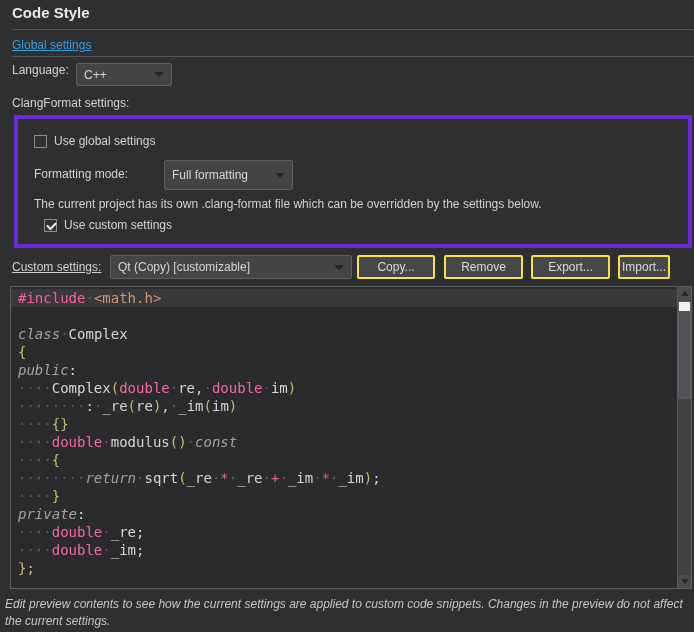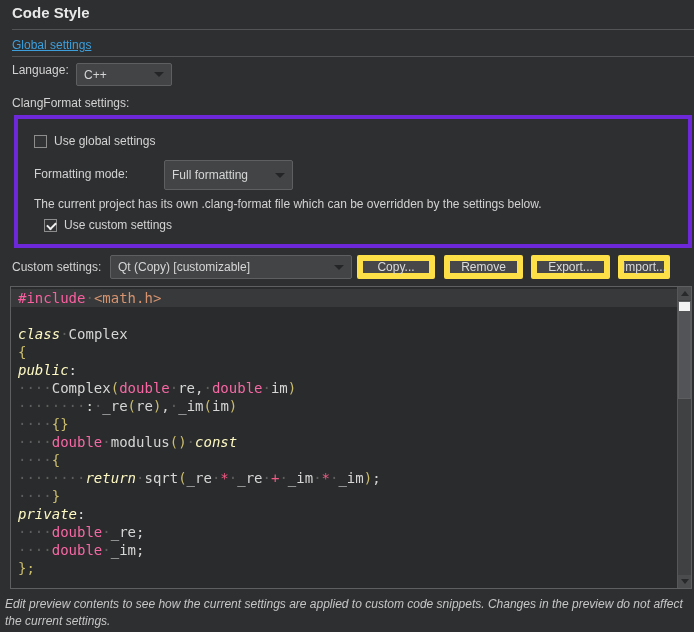--- a/index.html
+++ b/index.html
@@ -45,46 +45,46 @@
   }
   .checkbox.on::after {
     content:""; position:absolute; left:2px; top:2px; width:7px; height:4px;
     border-left:2px solid #f0f0f0; border-bottom:2px solid #f0f0f0;
     transform:rotate(-45deg);
   }
 
   .fm-label { position:absolute; left:16px; top:44px; height:22px; display:flex; align-items:center; }
   .combo-formatting { left:118px; top:41px; width:129px; height:30px;margin-left:28px; }
   .info-text { position:absolute; left:16px; top:78px; width:640px; color:#d2d2d2; }
-  .custom-label { position:absolute; left:12px; top:260px; }
+  .custom-label { position:absolute; left:12px; top:260px;text-decoration:underline; }
   .combo-custom { left:110px; top:255px; width:242px; height:24px; }
   .btn {
     position:absolute; top:255px; height:24px;
-    background:#474749; border:6px solid #fde047; border-radius:2px;
+    background:#474749; border:2px solid #fde047; border-radius:2px;
     color:#dadada; font-size:12px; display:flex; align-items:center; justify-content:center;
     cursor:pointer; font-family:"Liberation Sans", sans-serif;
   }
   .btn-copy { left:357px; width:78px; }
   .btn-remove { left:444px; width:79px;text-align:center; }
   .btn-export { left:531px; width:79px; }
   .btn-import { left:618px; width:52px; }
 
   .editor {
     position:absolute; left:10px; top:286px; width:682px; height:303px;
     background:#2a2b2c; border:1px solid #5d5f61;
     font-family:"DejaVu Sans Mono", monospace; font-size:14px; line-height:18px;
     cursor:text; overflow:hidden;
   }
   .code-area { position:absolute; left:0; top:2px; right:2px; }
   .code-line { height:18px; padding-left:7px; white-space:pre; }
   .code-line.current { background:#38393a; }
   .tok-txt { color:#d6d6d6; }
   .tok-pre { color:#fa5fa0; }
   .tok-str { color:#d6936f; }
-  .tok-kw  { color:#fef9c3; font-style:italic; }
+  .tok-kw  { color:#a3a3a3; font-style:italic; }
   .tok-type{ color:#f768a4; }
   .tok-op  { color:#ef5b85; }
   .tok-brace { color:#cbbd6e; }
   .tok-ws  { color:#5e5e5e; }
 
   .vscroll {
     position:absolute; top:0; right:0; bottom:0; width:14px;
     background:#3f4143; border-left:1px solid #55575a;
   }
   .scroll-btn { position:absolute; left:0; right:0; height:13px; background:#4a4c4e; display:flex; align-items:center; justify-content:center; cursor:pointer; }

